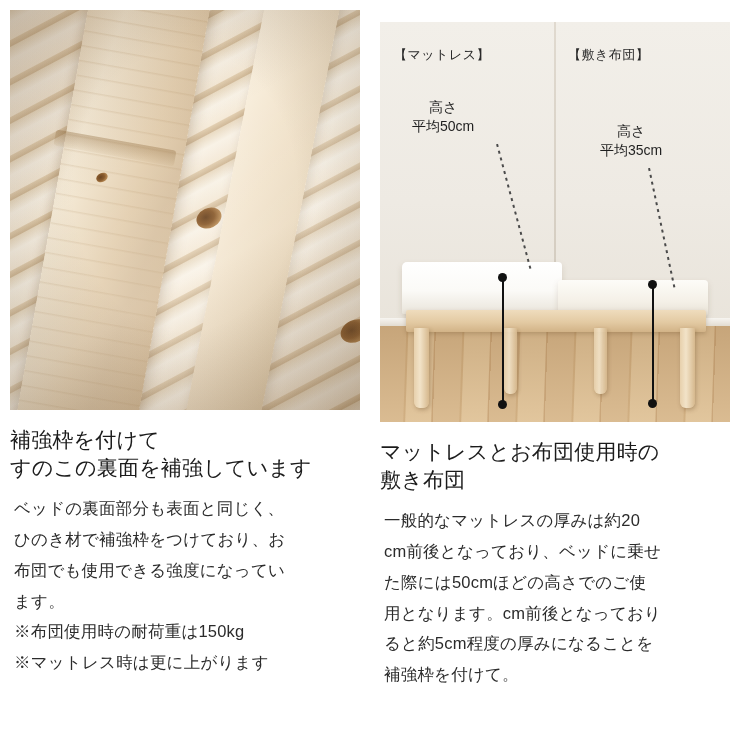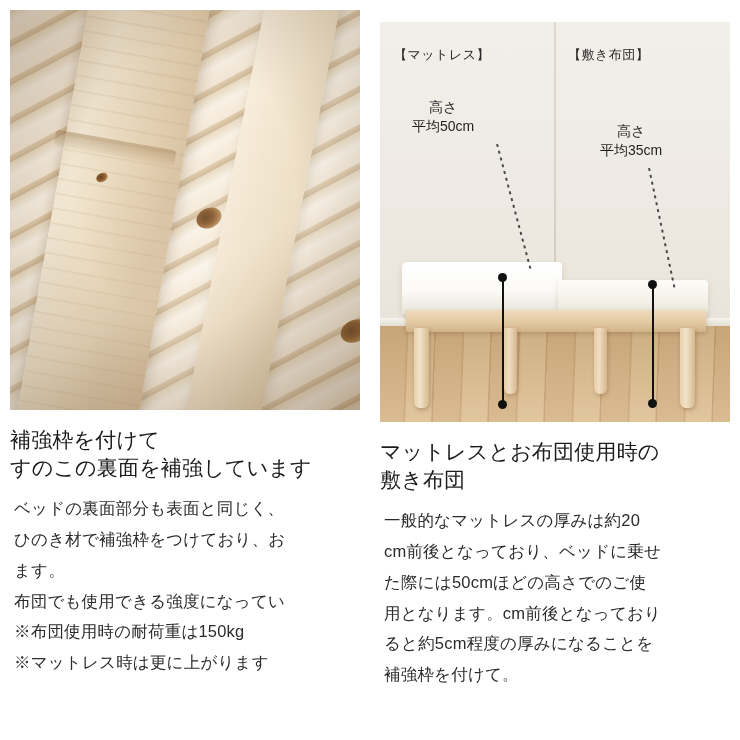--- a/index.html
+++ b/index.html
@@ -271,22 +271,22 @@
       </div>
 
       <h2 class="heading">
         <span>補強枠を付けて</span><br>
         <span>すのこの裏面を補強しています</span>
       </h2>
 
       <div class="body">
         <p>ベッドの裏面部分も表面と同じく、</p>
         <p>ひのき材で補強枠をつけており、お</p>
+        <p>布団でも使用できる強度になってい</p>
         <p>ます。</p>
-        <p>布団でも使用できる強度になってい</p>
         <p>※布団使用時の耐荷重は150kg</p>
         <p>※マットレス時は更に上がります</p>
       </div>
     </div>
 
     <div class="col col-right">
 
       <div class="photo photo-right">
         <div class="wall"></div>
         <div class="wall-divider"></div>

